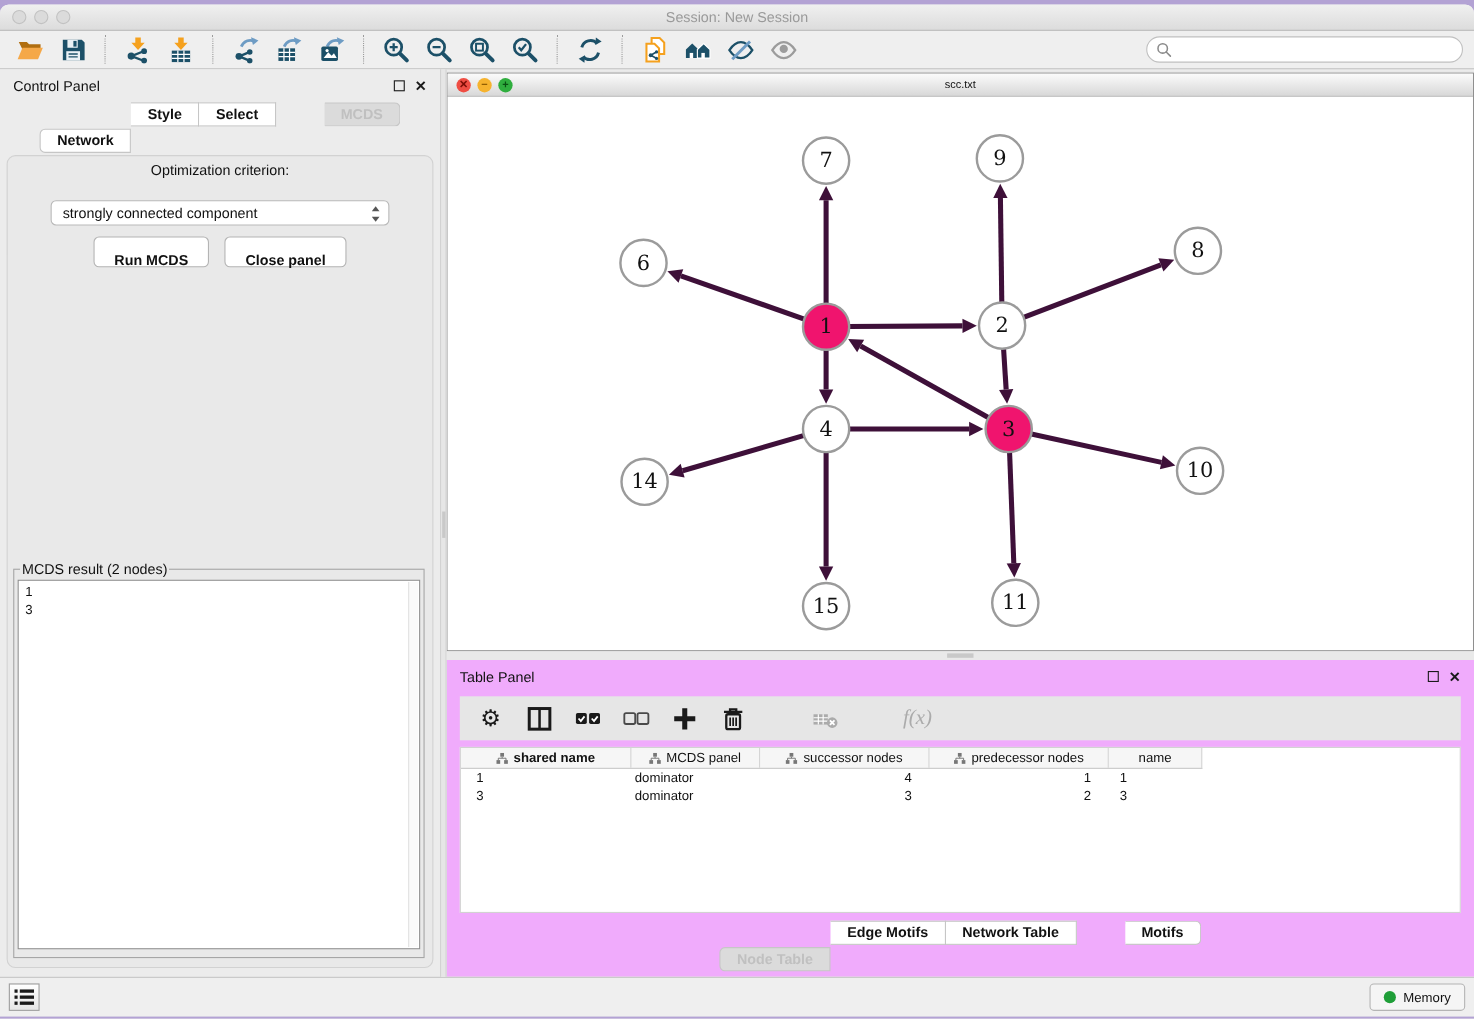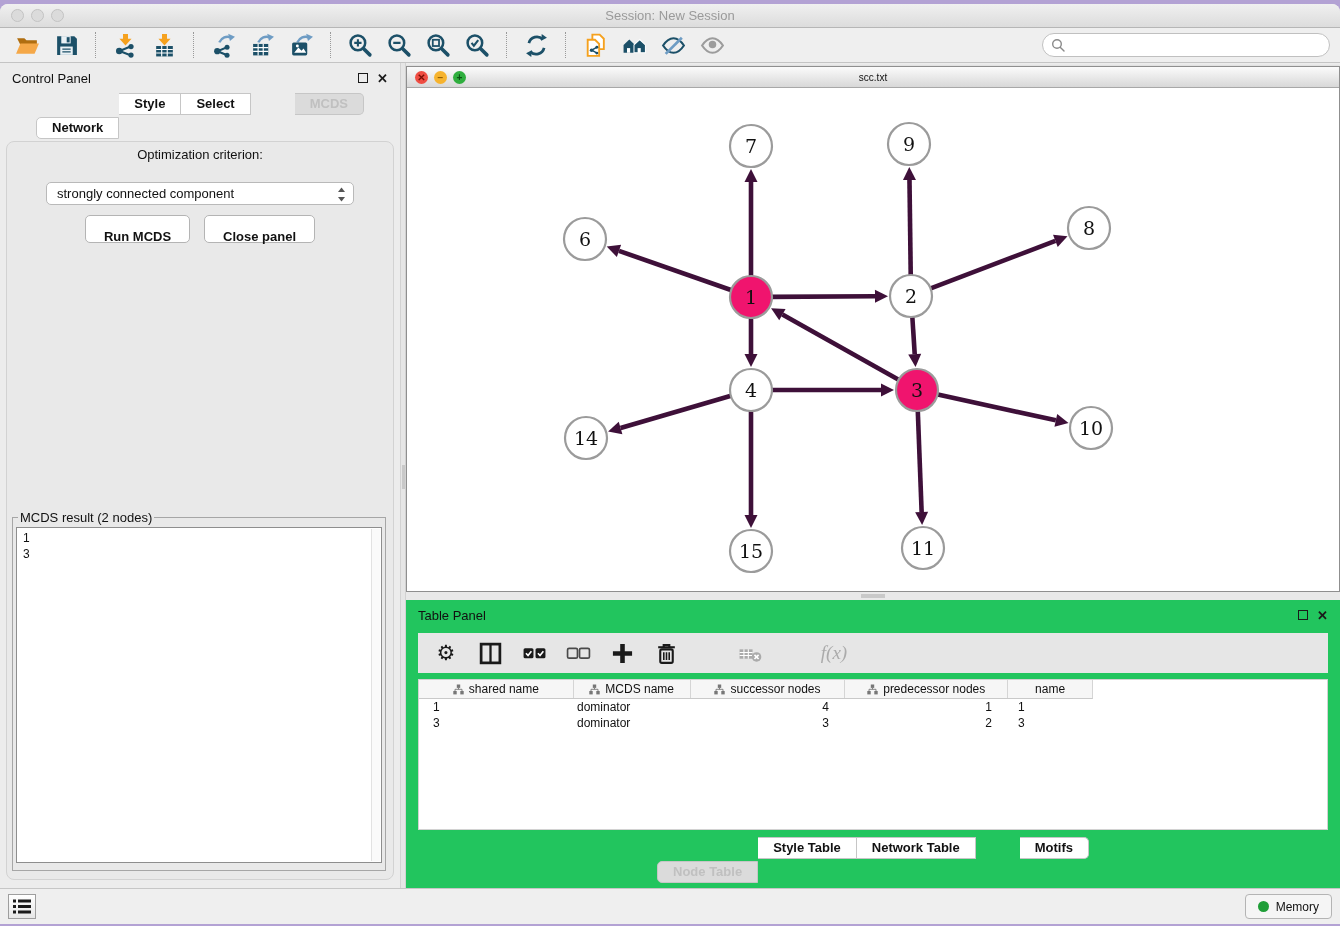--- a/index.html
+++ b/index.html
@@ -79,34 +79,34 @@
     border-bottom:1px solid #A8A8A8; position:relative; }
   .net-titlebar .title { text-align:center; line-height:21px; font-size:10px; color:#111; }
   .tl2 { position:absolute; top:4px; width:13px; height:13px; border-radius:50%;
     font-size:10px; line-height:13px; text-align:center; font-weight:bold; padding:0; border:none; cursor:pointer; }
   .tl2.red { left:8px; background:#EF4D43; color:#7B0D05; }
   .tl2.yellow { left:27px; background:#F6B32E; color:#8F5B00; }
   .tl2.green { left:46px; background:#2FAE3E; color:#0A5213; }
   .net-canvas { flex:1; position:relative; background:#fff; }
   #graph { position:absolute; inset:0; }
   
-  #table-panel { flex:1; display:flex; flex-direction:column; background:#22c55e; min-height:0; }
+  #table-panel { flex:1; display:flex; flex-direction:column; background:#f0abfc; min-height:0; }
   .tp-toolbar { flex:none; height:40px; margin:3px 12px 0 12px; background:#E6E6E6;
     display:flex; align-items:center; gap:12px; padding:0 12px; }
   .tp-btn { border:none; background:none; width:32px; height:30px; padding:0;
     display:flex; align-items:center; justify-content:center; cursor:pointer; }
   .tp-btn.gear-char { font-size:21px; color:#1a1a1a; }
   .tp-btn.disabled { cursor:default;margin-left:40px; }
   .fx-label { font-family:"Liberation Serif", serif; font-style:italic; font-size:19px; color:#ABABAB; }
   .tp-table { flex:1; margin:6px 12px 0 12px; background:#fff; border:1px solid #D2D2D2; overflow:hidden; }
   .thead { display:flex; height:19px; background:#F6F6F6; border-bottom:1px solid #C9C9C9; width:674px;
     border-right:1px solid #D5D5D5; }
   .th { display:flex; align-items:center; justify-content:center; gap:5px; font-size:12px; color:#111;
     border-left:1px solid #D5D5D5; cursor:pointer; }
-  .th:first-child { border-left:none; }
+  .th:first-child { border-left:none;font-weight:bold; }
   .trow { display:flex; height:16px; align-items:center; font-size:12px; color:#111; }
   .td { white-space:nowrap; overflow:hidden; }
   .tp-tabs { flex:none; display:flex; justify-content:center; margin:7px 0 5px 0; }
   
   .statusbar { flex:none; height:36px; background:#EFEFEF; border-top:1px solid #C6C6C6;
     display:flex; align-items:center; padding:0 8px; }
   .list-btn { width:28px; height:25px; background:linear-gradient(#FFFFFF,#E6E6E6);
     border:1px solid #9E9E9E; display:flex; align-items:center; justify-content:center; padding:0; cursor:pointer; }
   .memory-btn { margin-left:auto; height:25px; padding:0 12px; background:#F5F5F5;
     border:1px solid #B4B4B4; border-radius:4px; display:flex; align-items:center; gap:7px;
@@ -476,21 +476,21 @@
               </div>
               <div class="th" style="width:117px">
                 <svg width="11" height="11" viewBox="0 0 11 11">
                   <g fill="#777">
                     <rect x="3.8" y="0.5" width="3.4" height="3.4"></rect>
                     <rect x="0.3" y="7" width="3.4" height="3.4"></rect>
                     <rect x="7.3" y="7" width="3.4" height="3.4"></rect>
                   </g>
                   <path d="M5.5 4v1.3M2 7V5.3h7V7" fill="none" stroke="#777" stroke-width="0.9"></path>
                 </svg>
-                <span>MCDS name</span>
+                <span>MCDS panel</span>
               </div>
               <div class="th" style="width:155px">
                 <svg width="11" height="11" viewBox="0 0 11 11">
                   <g fill="#777">
                     <rect x="3.8" y="0.5" width="3.4" height="3.4"></rect>
                     <rect x="0.3" y="7" width="3.4" height="3.4"></rect>
                     <rect x="7.3" y="7" width="3.4" height="3.4"></rect>
                   </g>
                   <path d="M5.5 4v1.3M2 7V5.3h7V7" fill="none" stroke="#777" stroke-width="0.9"></path>
                 </svg>
@@ -523,21 +523,21 @@
                 <div class="td" style="width:154px;padding-left:14px;text-align:left">3</div>
                 <div class="td" style="width:117px;padding-left:4px;text-align:left">dominator</div>
                 <div class="td" style="width:155px;padding-right:16px;text-align:right">3</div>
                 <div class="td" style="width:163px;padding-right:16px;text-align:right">2</div>
                 <div class="td" style="width:85px;padding-left:10px;text-align:left">3</div>
               </div>
             </div>
         </div>
         <div class="tp-tabs">
             <span class="seg-tab selected">Node Table</span>
-            <span class="seg-tab">Style Table</span>
+            <span class="seg-tab">Edge Motifs</span>
             <span class="seg-tab">Network Table</span>
             <span class="seg-tab">Motifs</span>
           </div>
       </div>
     </div>
   </div>
 
   <div class="statusbar">
     <button class="list-btn">
       <svg width="18" height="15" viewBox="0 0 18 15">

